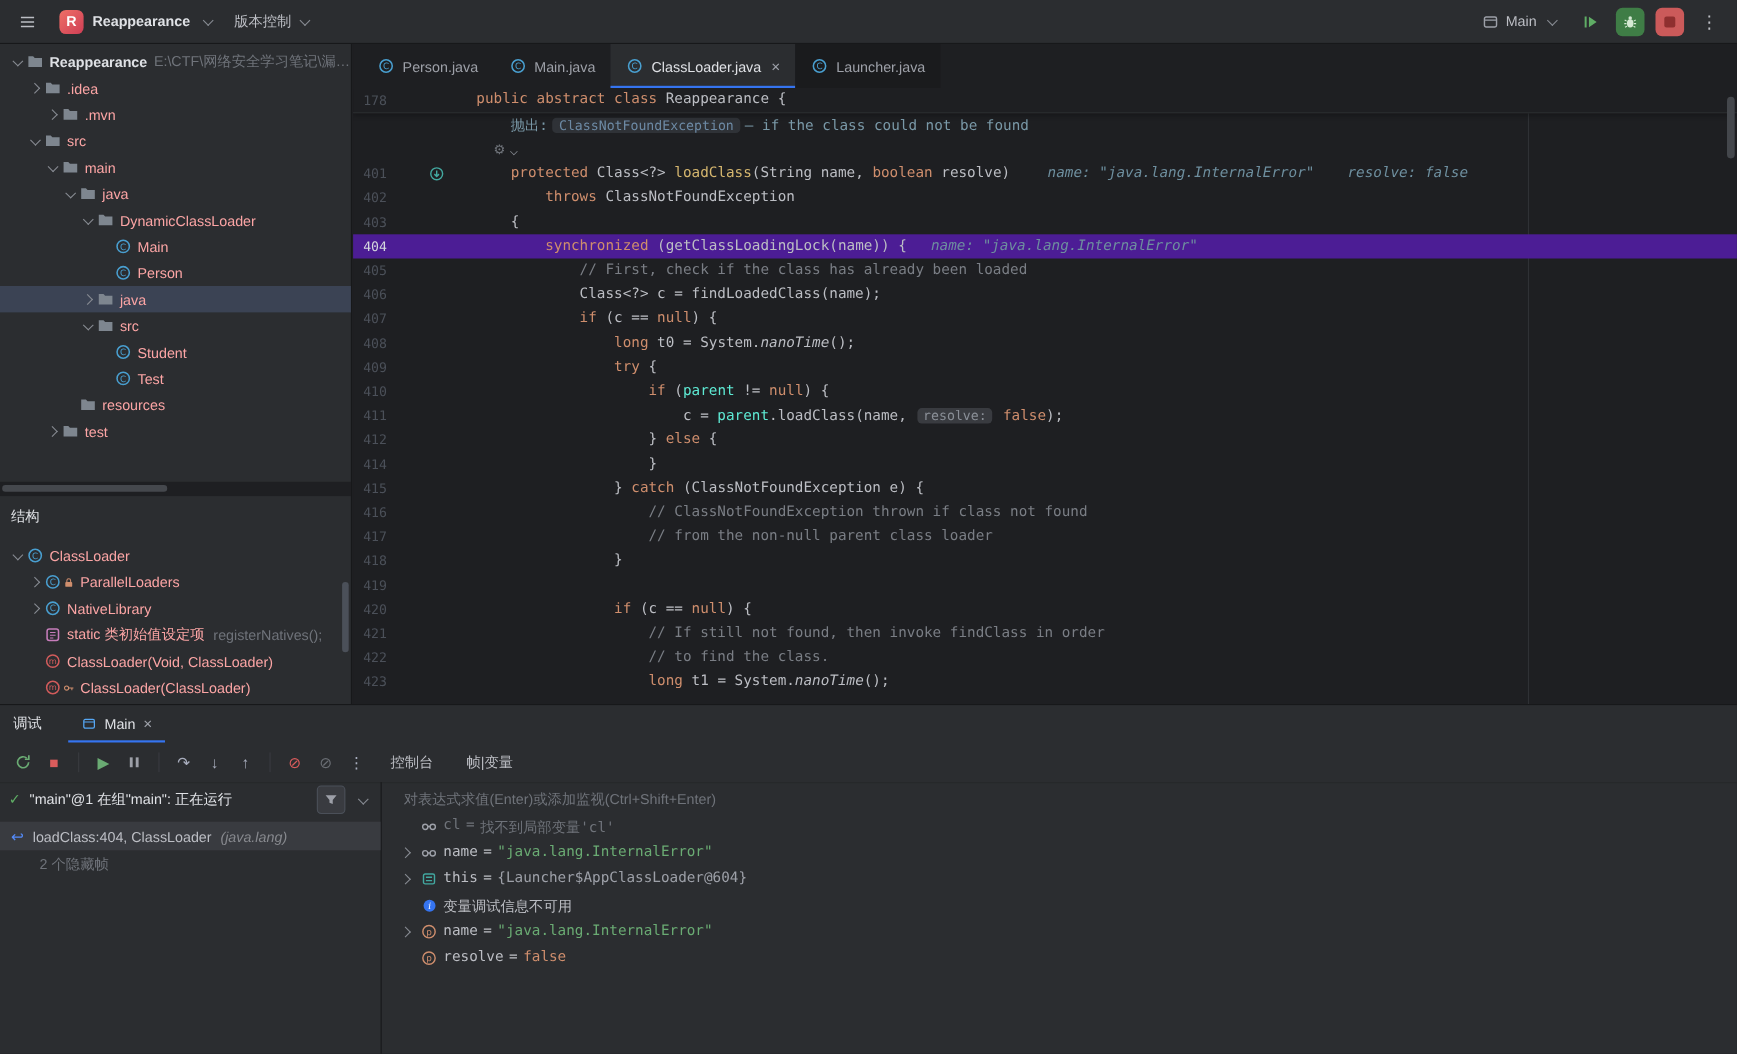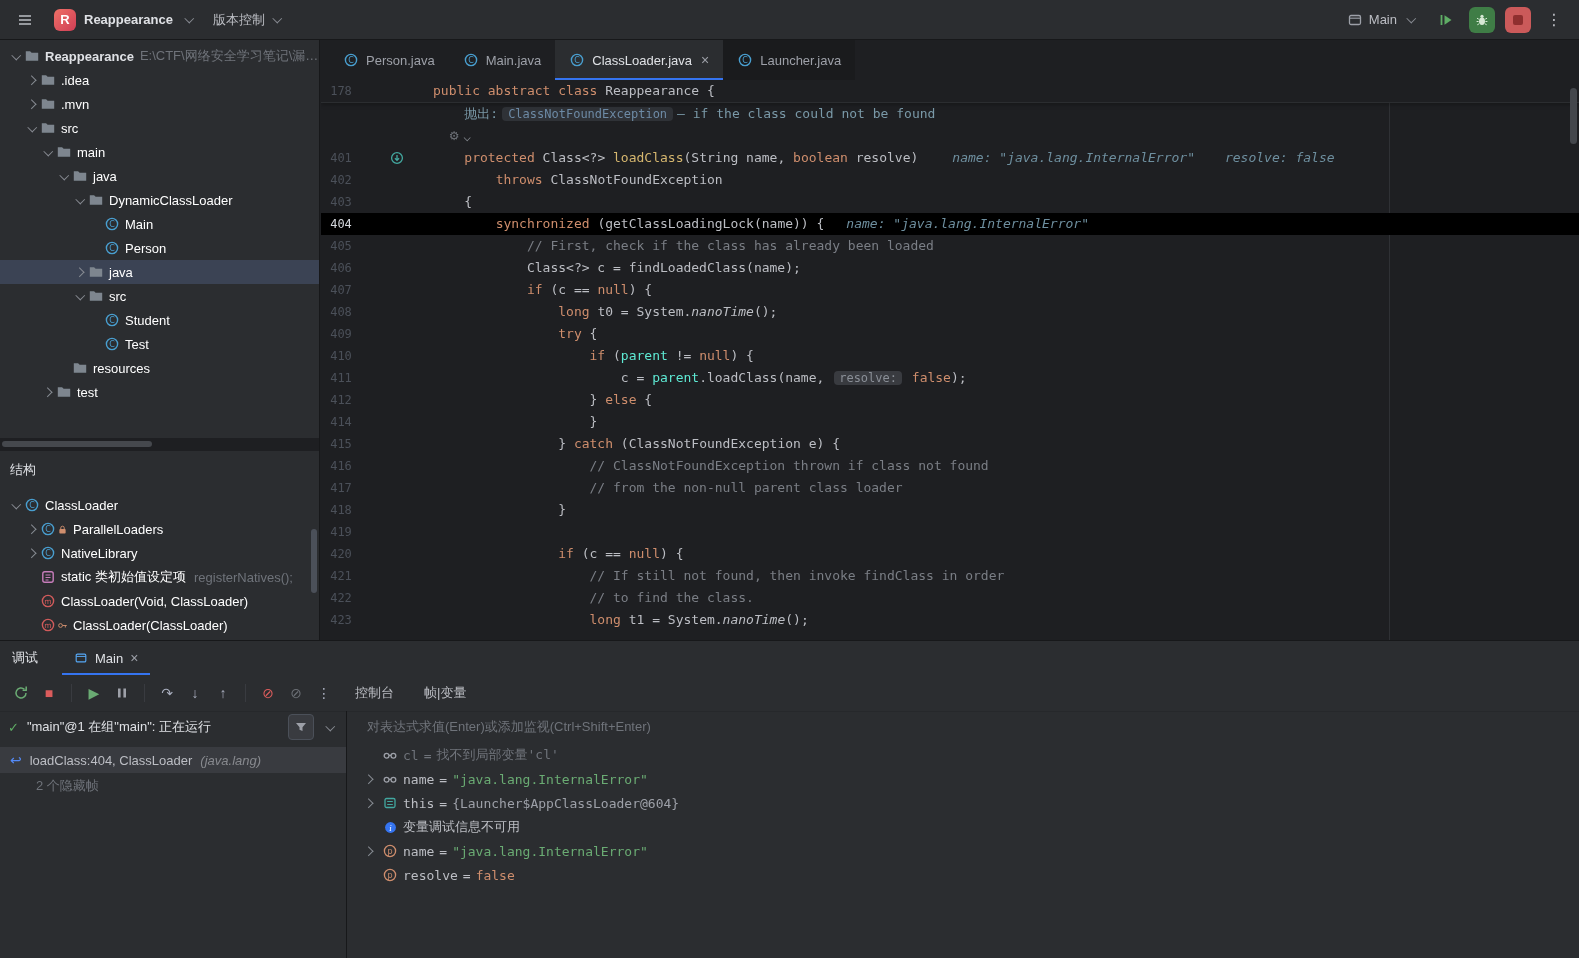--- a/index.html
+++ b/index.html
@@ -36,21 +36,21 @@
 
   
   #left{position:absolute;left:0;top:40px;width:320px;bottom:318px;background:#2b2d30;border-right:1px solid #17181a;box-sizing:border-box}
   #project{position:absolute;left:0;top:0;right:0;height:410px;overflow:hidden}
   #structure{position:absolute;left:0;top:410px;right:0;bottom:0;border-top:1px solid #1e1f22;overflow:hidden}
   .panel-header{height:38px;display:flex;align-items:center;gap:4px;padding:0 10px;color:#dfe1e5}
   .tree{padding-top:4px}
   .trow{height:24px;display:flex;align-items:center;white-space:nowrap}
   .trow.selected{background:#3b4354}
   .ticon{width:16px;height:16px;margin-right:5px;flex:none;display:flex;align-items:center}
-  .tlabel{color:#ffffff}
+  .tlabel{color:#fca5a5}
   .tlabel.bold{color:#dfe1e5;font-weight:600}
   .tpath{color:#6f737a;margin-left:6px;overflow:hidden;text-overflow:ellipsis;flex:1;min-width:0}
   .tsuffix{color:#6f737a;margin-left:8px}
   .hscroll{position:absolute;left:0;right:0;bottom:0;height:12px;background:#1e1f22}
   .hthumb{position:absolute;left:2px;top:3px;width:150px;height:6px;border-radius:3px;background:#45484d}
   .vthumb{position:absolute;right:2px;top:78px;width:6px;height:64px;border-radius:3px;background:#4b5059}
 
   
   #editor{position:absolute;left:321px;top:40px;right:0;bottom:318px;background:#1e1f22}
   #tabs{height:40px;display:flex;align-items:stretch;background:#1e1f22;border-bottom:1px solid #26282b;padding-left:8px}
@@ -60,21 +60,21 @@
   .tab.dim{background:#1a1b1d}
   .tab .close{color:#9da0a8;font-size:14px;margin-left:2px}
   #code{position:absolute;left:0;top:40px;right:0;bottom:0;overflow:hidden;
     font-family:"DejaVu Sans Mono","Liberation Mono",monospace;font-size:13px;line-height:22px}
   #margin-guide{position:absolute;left:1068px;top:0;bottom:0;width:1px;background:#2f3135;z-index:0}
   #code-content{position:relative;z-index:1}
   .code-line{display:flex;height:22px;white-space:pre}
   .ln{flex:0 0 40px;text-align:center;color:#4b5059;font-size:12px}
   .gut{flex:0 0 72px;display:flex;align-items:center;justify-content:center}
   .src{flex:1;min-width:0}
-  .code-line.exec{background:#000000}
+  .code-line.exec{background:#4c1d95}
   .code-line.exec .ln{color:#d5d8de}
   #sticky-line{border-bottom:1px solid #2b2d30;box-shadow:0 2px 4px rgba(0,0,0,.25);background:#1e1f22;position:relative;z-index:2}
   .k{color:#cf8e6d}.p{color:#bcbec4}.cm{color:#7a7e85}.d{color:#d6b76f}.f{color:#5eead4}
   .si{color:#bcbec4;font-style:italic}
   .chip{background:#393b40;border-radius:4px;color:#8a8f97;padding:0 5px;font-size:12px;margin:0 2px}
   .dbg-hint{color:#6e8f9f;font-style:italic}
   .doc{color:#7a99a8}
   .doc-chip{background:#2f3237;border-radius:4px;color:#6d8aa5;padding:0 6px;font-size:12px;margin:0 4px}
   #editor-scrollbar{position:absolute;right:2px;top:8px;width:7px;height:56px;border-radius:4px;background:#44474c;z-index:3}
   .gear{color:#6f737a;font-size:12px;font-family:"DejaVu Sans",sans-serif}
@@ -98,21 +98,21 @@
   .thread-text{color:#dfe1e5;white-space:nowrap;overflow:hidden;text-overflow:ellipsis;flex:1}
   .fun-btn{width:24px;height:24px;border:1px solid #4b5059;border-radius:4px;display:flex;align-items:center;justify-content:center;background:#393b40;flex:none}
   .frame{height:26px;display:flex;align-items:center;gap:8px;padding:0 10px;white-space:nowrap}
   .frame.selected{background:#393b40}
   .frame .ficon{color:#548af7;font-size:14px}
   .frame .pkg{color:#87898e;font-style:italic}
   .frame.muted{color:#6f737a;padding-left:36px}
   #vars-col{flex:1;position:relative;font-family:"DejaVu Sans Mono","Liberation Mono",monospace}
   .eval-row{height:32px;display:flex;align-items:center;padding:0 20px;font-family:"Liberation Sans","DejaVu Sans",sans-serif}
   .eval-ph{color:#6f737a}
-  .vrow{height:24px;display:flex;align-items:center;padding-left:14px;gap:5px;white-space:nowrap}
+  .vrow{height:24px;display:flex;padding-left:14px;gap:5px;white-space:nowrap}
   .chev-slot{width:16px;flex:none}
   .vicon{width:16px;height:16px;flex:none;display:flex;align-items:center;justify-content:center}
   .vname{color:#bcbec4}
   .veq{color:#bcbec4}
   .vstring{color:#6aab73}
   .vkw{color:#cf8e6d}
   .vref{color:#9da0a8}
   .vmuted{color:#6f737a}
   .vtext{color:#bcbec4;font-family:"Liberation Sans","DejaVu Sans",sans-serif}
 </style>
@@ -180,21 +180,21 @@
         </div>
         <div class="trow" style="padding-left: 24px;">
           <span class="tchev right"></span>
           <span class="ticon" style="display:flex;gap:1px;align-items:center;width:auto;min-width:16px">
             <svg width="16" height="16" viewBox="0 0 16 16">
               <path d="M1.8 3.2h4.3l1.5 1.6h6.6v8H1.8z" fill="#7e868f"></path>
             </svg>
           </span>
           <span class="tlabel">.idea</span>
         </div>
-        <div class="trow" style="padding-left: 24px;">
+        <div class="trow" style="padding-left: 24px; margin-left: 16px;">
           <span class="tchev right"></span>
           <span class="ticon" style="display:flex;gap:1px;align-items:center;width:auto;min-width:16px">
             <svg width="16" height="16" viewBox="0 0 16 16">
               <path d="M1.8 3.2h4.3l1.5 1.6h6.6v8H1.8z" fill="#7e868f"></path>
             </svg>
           </span>
           <span class="tlabel">.mvn</span>
         </div>
         <div class="trow" style="padding-left: 24px;">
           <span class="tchev down"></span>

